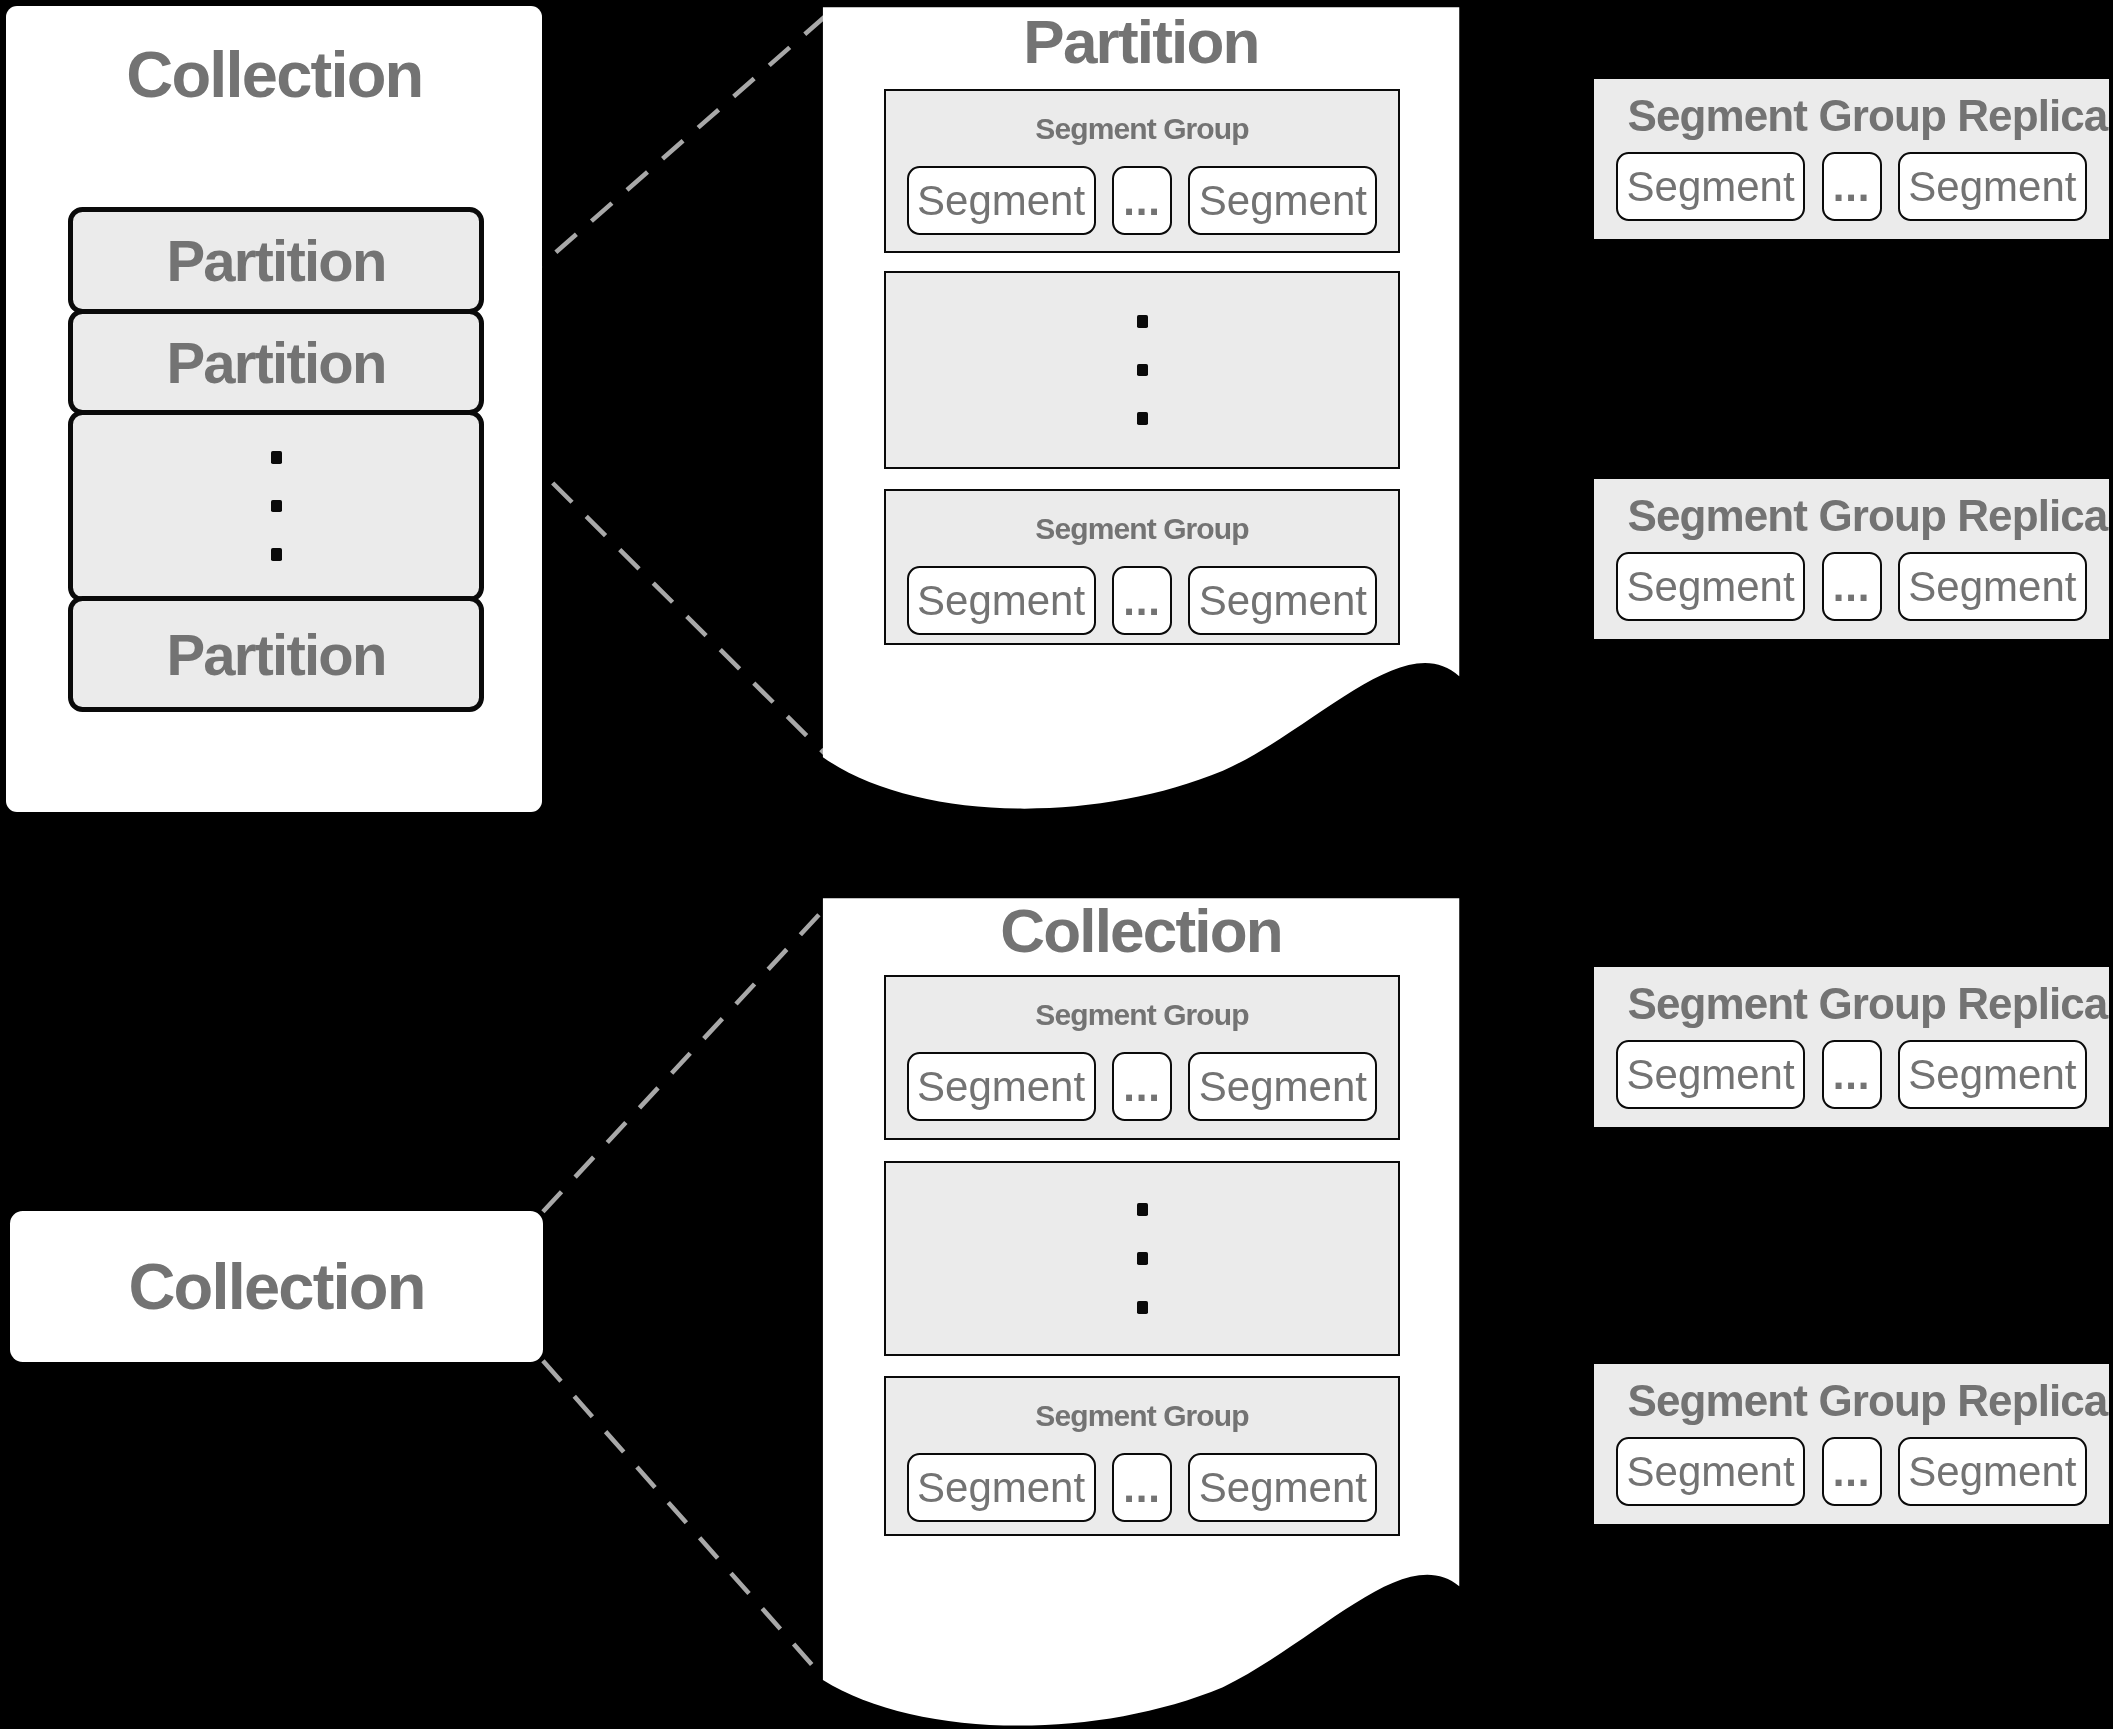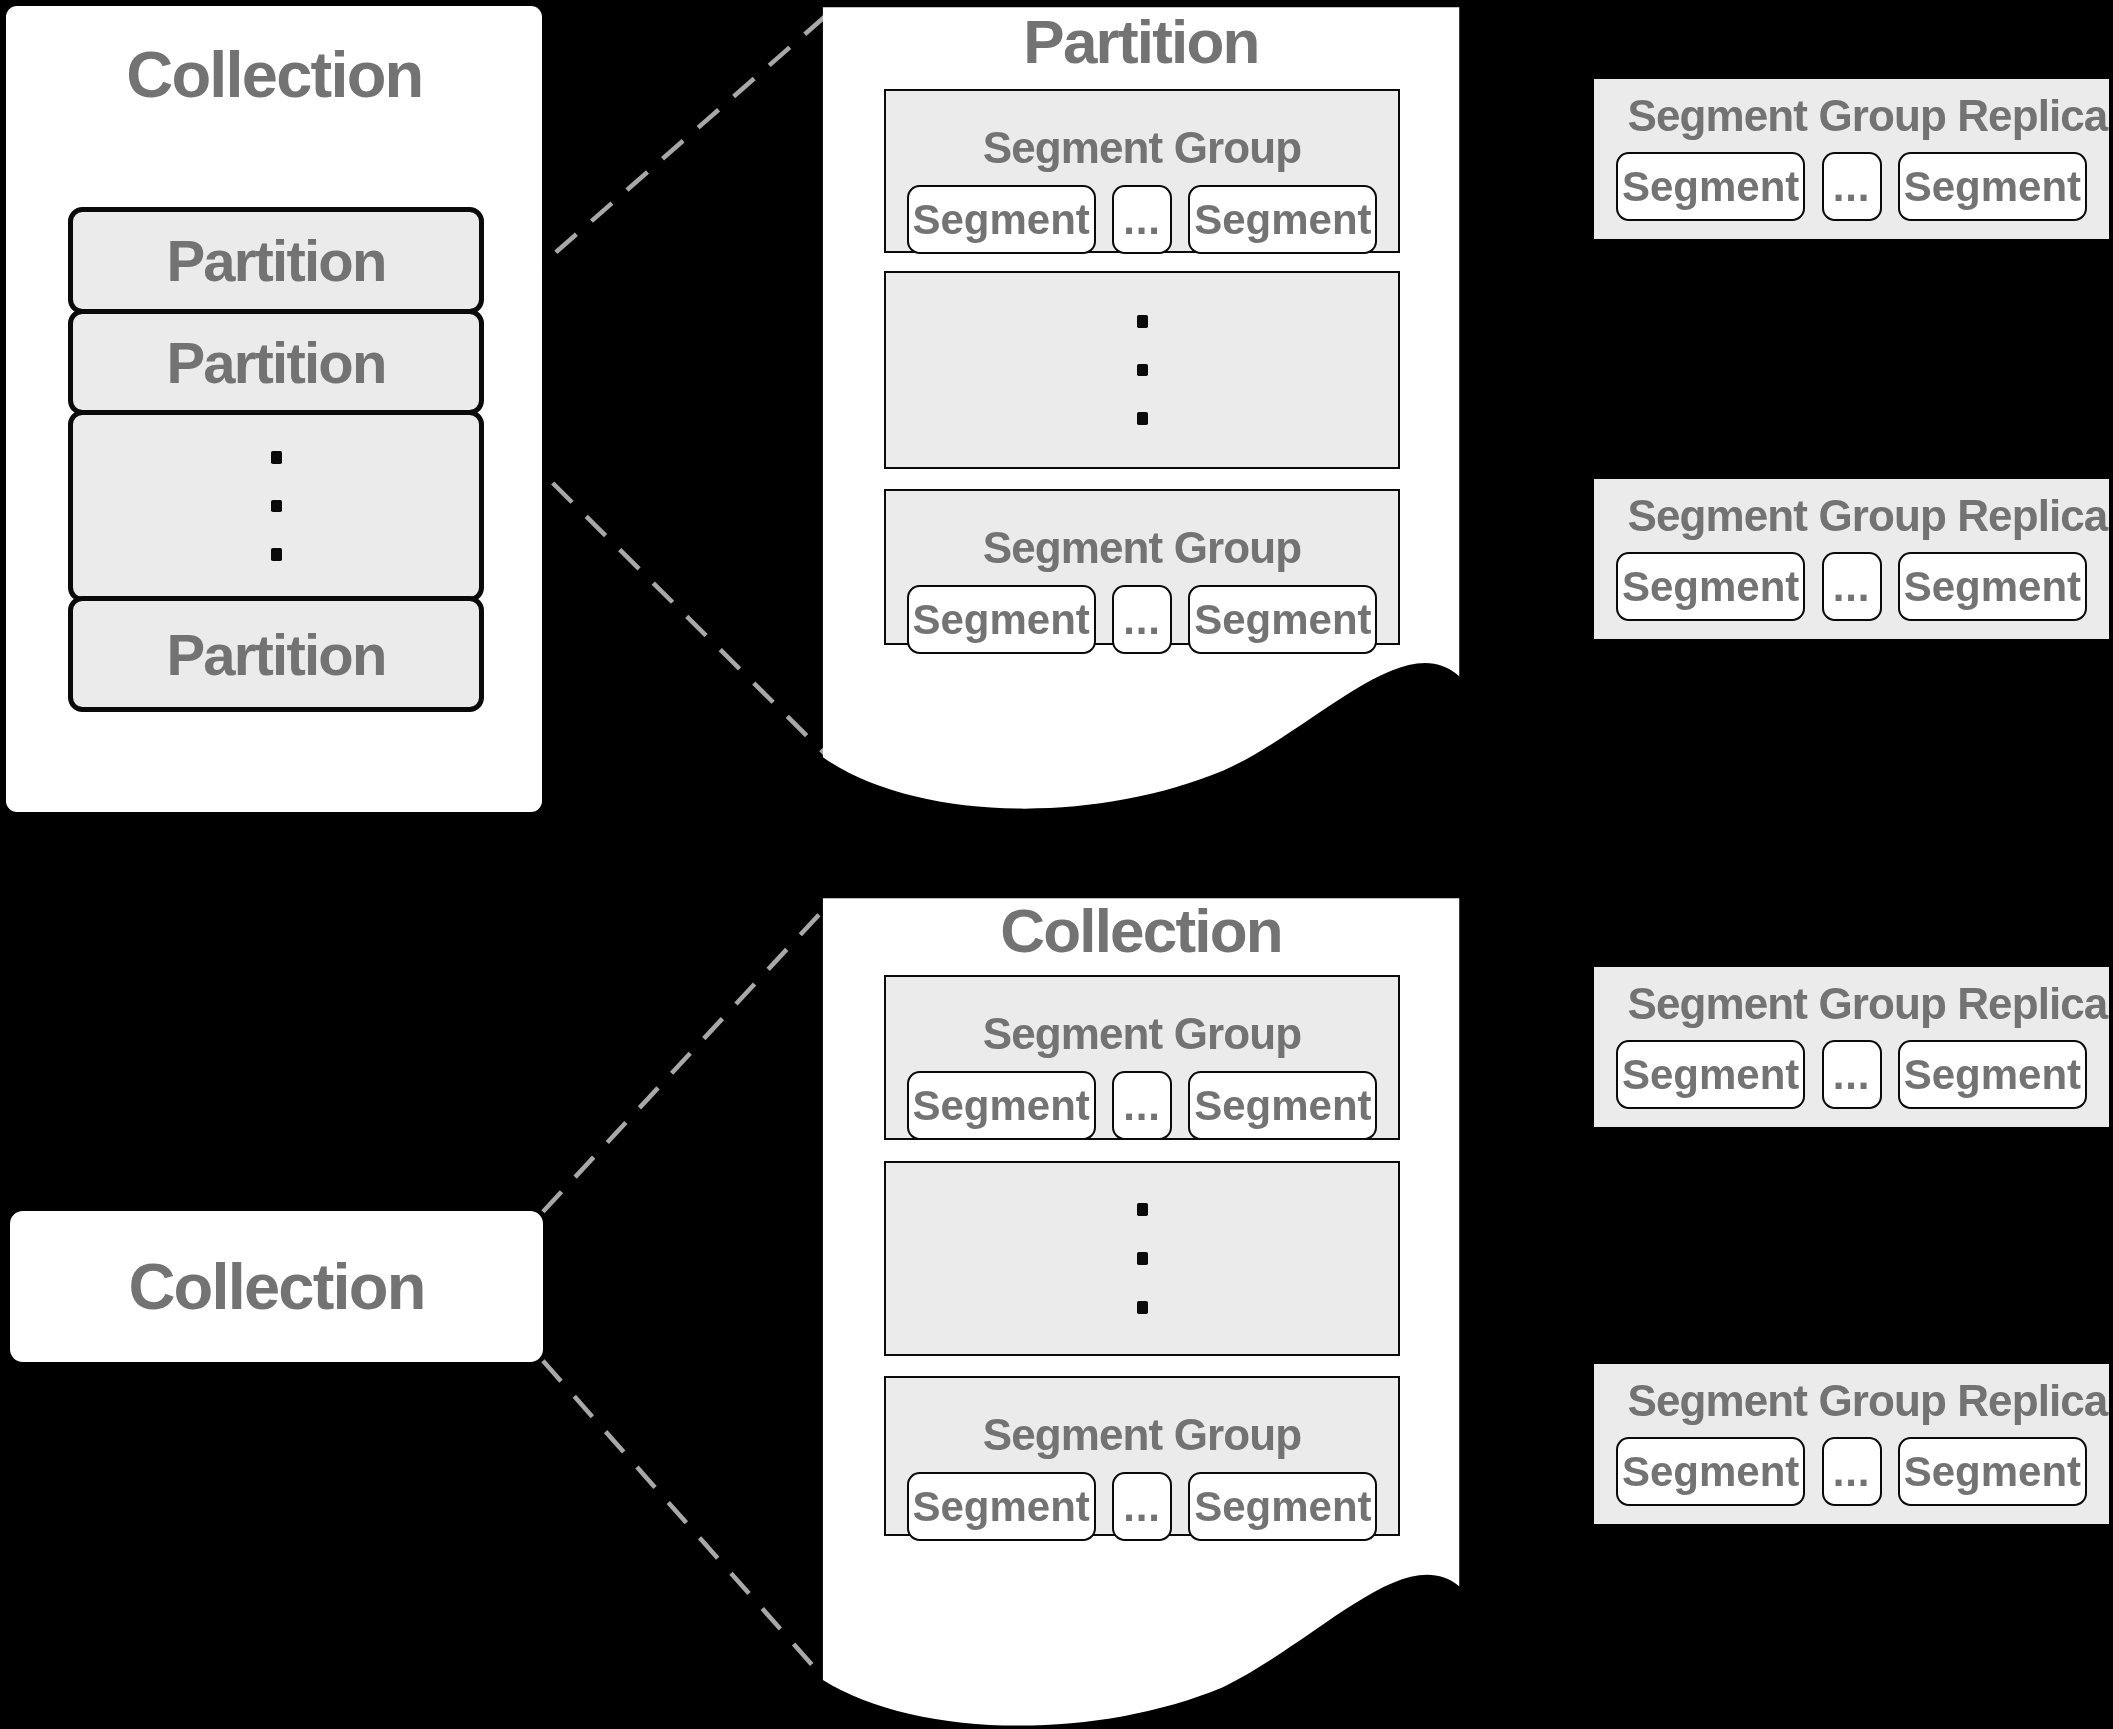--- a/index.html
+++ b/index.html
@@ -55,28 +55,28 @@
   .sg{
     position:absolute;left:884px;width:516px;
     background:#ebebeb;border:2.7px solid #0a0a0a;box-sizing:border-box;
   }
   #sg-p1-a{top:89px;height:164px;}
   #sg-p1-b{top:489px;height:156px;}
   #sg-p2-a{top:975px;height:165px;}
   #sg-p2-b{top:1376px;height:160px;}
   .sg-title{
     height:75px;display:flex;align-items:center;justify-content:center;
-    font-size:44px;font-weight:700;letter-spacing:-0.9px;margin-top:19px;
+    font-size:30px;font-weight:700;letter-spacing:-0.9px;
   }
   .sg-row{display:flex;justify-content:center;gap:16.4px;}
   .seg{
     width:189px;height:69px;box-sizing:border-box;
     background:#fff;border:2.7px solid #0a0a0a;border-radius:12.7px;
     display:flex;align-items:center;justify-content:center;
-    font-size:42px;font-weight:700;
+    font-size:42px;font-weight:400;
   }
   .seg-dots{width:60px;font-weight:700;letter-spacing:0.9px;}
 
   .page-ellipsis{
     position:absolute;left:884px;width:516px;
     background:#ebebeb;border:2.7px solid #0a0a0a;box-sizing:border-box;
   }
   #dots-p1{top:271px;height:198px;}
   #dots-p2{top:1161px;height:195px;}
 

